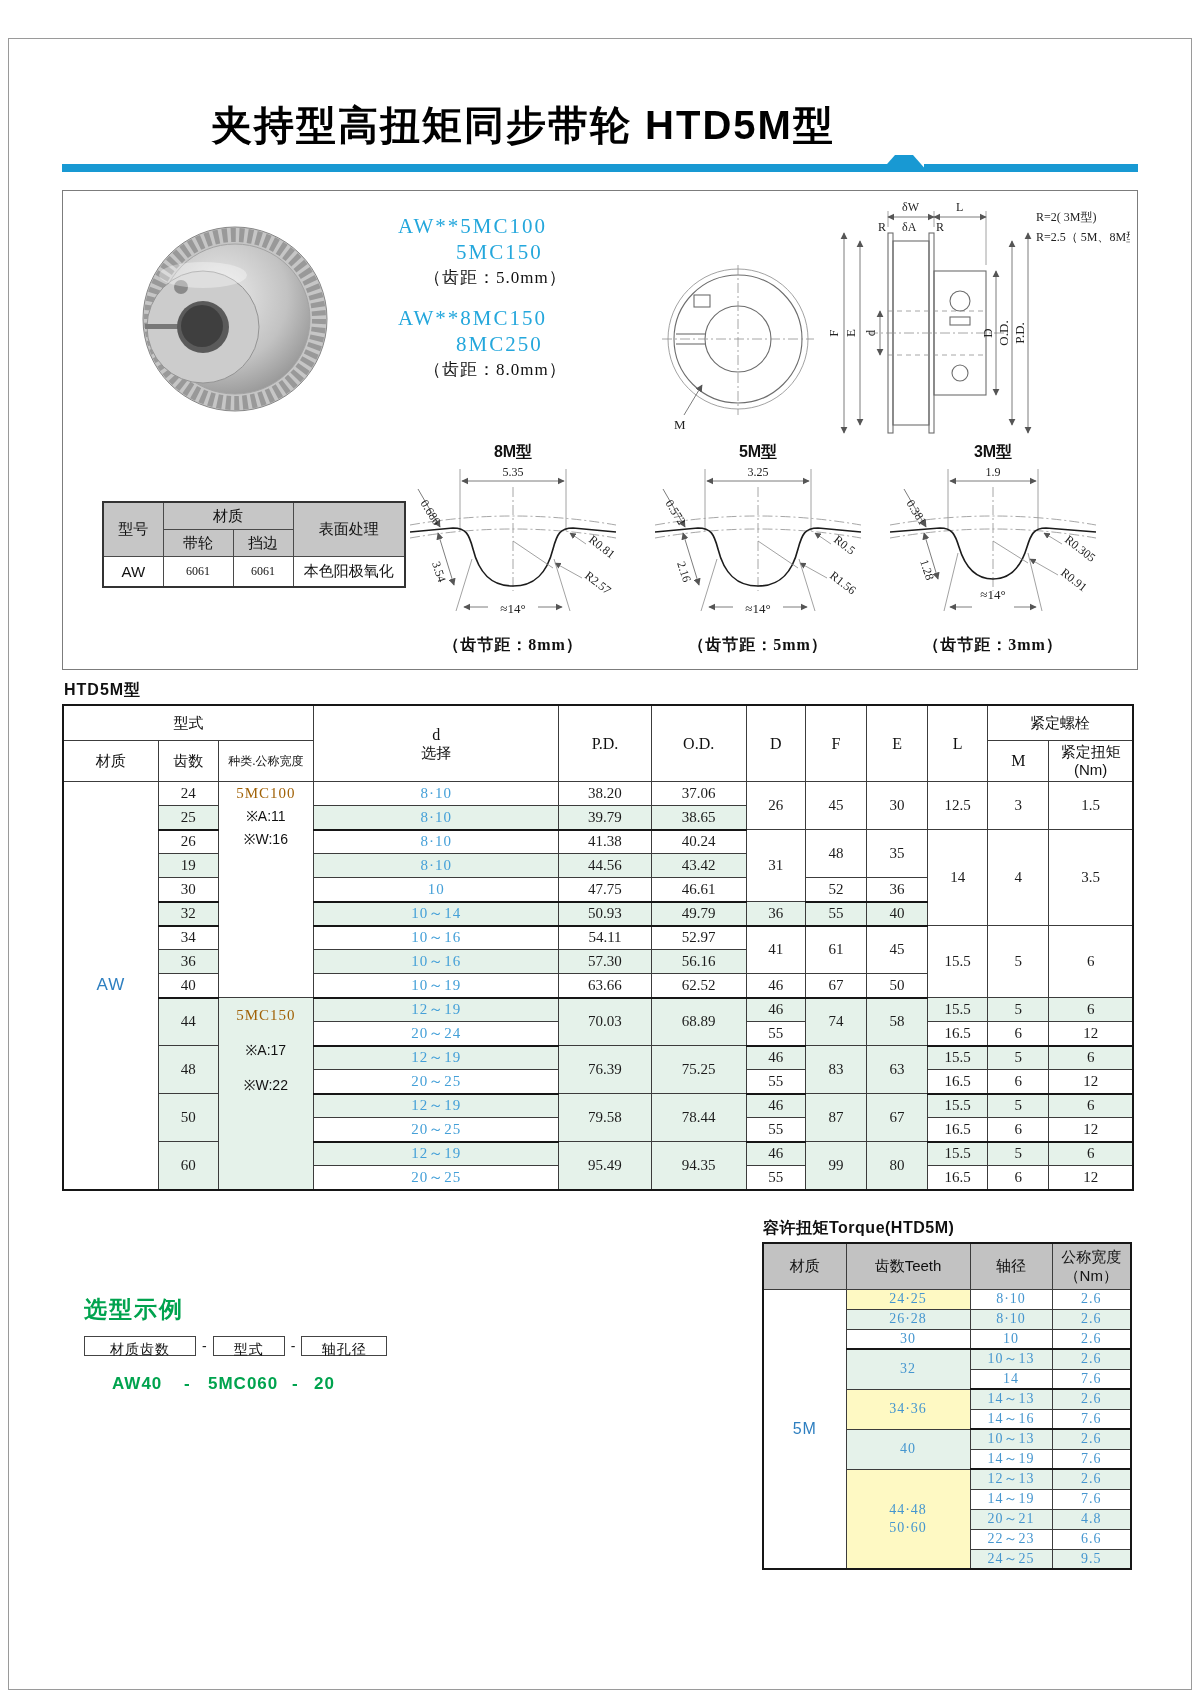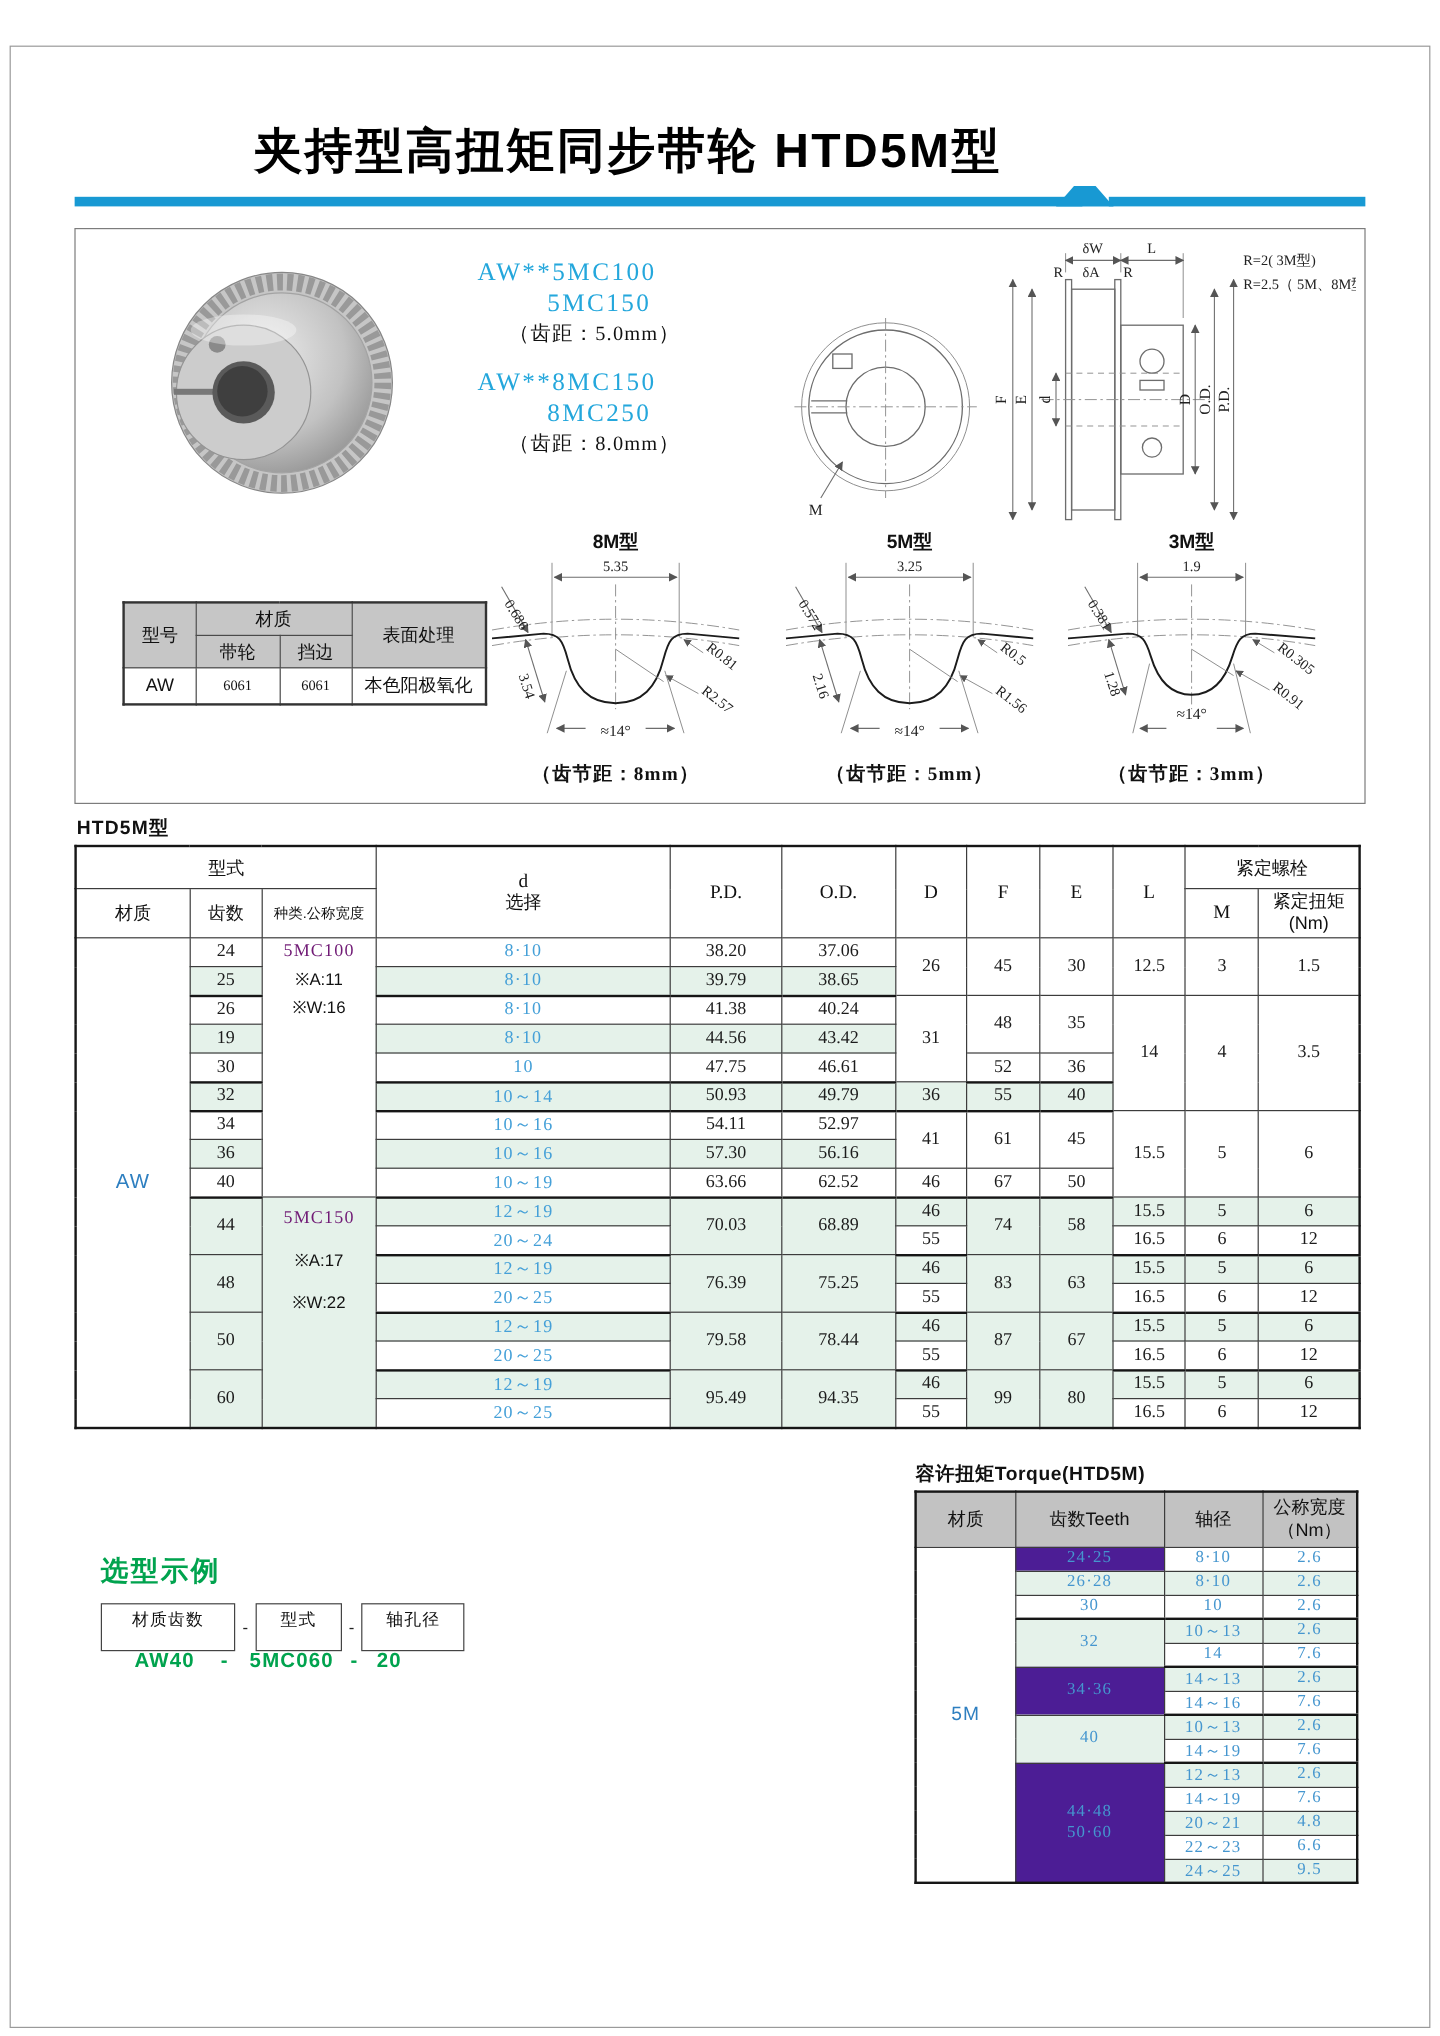--- a/index.html
+++ b/index.html
@@ -46,45 +46,45 @@
   .main-table thead tr.h2 th { height:40px; }
   .main-table thead th.small { font-size:12px; }
   .main-table thead .ser { font-family:"Liberation Serif",serif; font-size:16px; }
   .main-table thead .two span { display:block; line-height:18px; }
   .main-table tbody tr { height:24px; }
   .main-table tbody tr:nth-child(even) { background:#e5f2ea; }
   .main-table td.num { font-family:"Liberation Serif",serif; font-size:15px; color:#1c1c1c; }
   .main-table td.dval { font-family:"Liberation Serif",serif; font-size:15px; color:#45a0d8; letter-spacing:1px; }
   .main-table td.mat { background:#fff; color:#2e7fc0; font-size:17px; letter-spacing:1px; }
   .main-table td.kind { vertical-align:top; font-size:14px; }
-  .main-table td.kind .code { color:#701a75; font-family:"Liberation Serif",serif; font-size:15px; letter-spacing:1px; }
+  .main-table td.kind .code { color:#a16207; font-family:"Liberation Serif",serif; font-size:15px; letter-spacing:1px; }
   .main-table td.kind .note { color:#111; }
   .k1 { padding-top:94px; } .k1 div { line-height:23px; }
   .k2 { padding-top:4px; } .k2 div { line-height:35px; }
   .main-table tr.grp td { border-bottom:2px solid #161616; }
   
   .tq-heading { position:absolute; left:763px; top:1218px; font-size:16px; font-weight:bold; letter-spacing:0.5px; }
   .tq-table { position:absolute; left:762px; top:1242px; border-collapse:collapse; table-layout:fixed; width:368px; }
   .tq-table th,.tq-table td { border:1px solid #3c3c3c; padding:0; text-align:center; vertical-align:middle; }
   .tq-table { border:2px solid #161616; }
   .tq-table th { background:#c2c2c2; font-size:15px; font-weight:normal; }
   .tq-table thead tr { height:46px; }
   .tq-table thead .two span { display:block; line-height:19px; }
   .tq-table tbody tr { height:20px; }
   .tq-table tbody tr:nth-child(even) { background:#e5f2ea; }
   .tq-table tbody td { font-family:"Liberation Serif",serif; font-size:14px; color:#4596cf; letter-spacing:1px; background:transparent; }
-  .tq-table td.bg-w { background:#4c1d95; }
+  .tq-table td.bg-w { background:#fef9c3; }
   .tq-table td.bg-g { background:#e5f2ea; }
   .tq-table td.m5 { background:#fff; font-family:"Liberation Sans",sans-serif; font-size:16px; color:#2e7fc0; }
   .tq-table tr.tg td { border-bottom:2px solid #161616; }
   .tq-table td .tl { display:block; line-height:18px; }
   
   .ex-heading { position:absolute; left:84px; top:1294px; font-size:23px; font-weight:bold; color:#00a34e; letter-spacing:2px; }
   .ex-boxes { position:absolute; left:84px; top:1336px; display:flex; align-items:center; }
-  .ex-box { border:1px solid #444; height:40px; line-height:24px; text-align:center; font-size:14px; letter-spacing:1px; box-sizing:border-box; background:#fff; }
+  .ex-box { border:1px solid #444; height:20px; line-height:24px; text-align:center; font-size:14px; letter-spacing:1px; box-sizing:border-box; background:#fff; }
   .exb1 { width:112px; } .exb2 { width:72px; } .exb3 { width:86px; }
   .ex-sep { margin:0 6px; color:#222; font-size:14px; }
   .ex-code { position:absolute; left:84px; top:1374px; width:340px; height:26px; color:#00a34e; font-size:17px; font-weight:bold; letter-spacing:1px; }
   .ex-code span { position:absolute; top:0; }
   .xc1 { left:28px; } .xd1 { left:100px; } .xc2 { left:124px; } .xd2 { left:208px; } .xc3 { left:230px; }
 </style>
 </head>
 <body>
 
 <div class="page">

